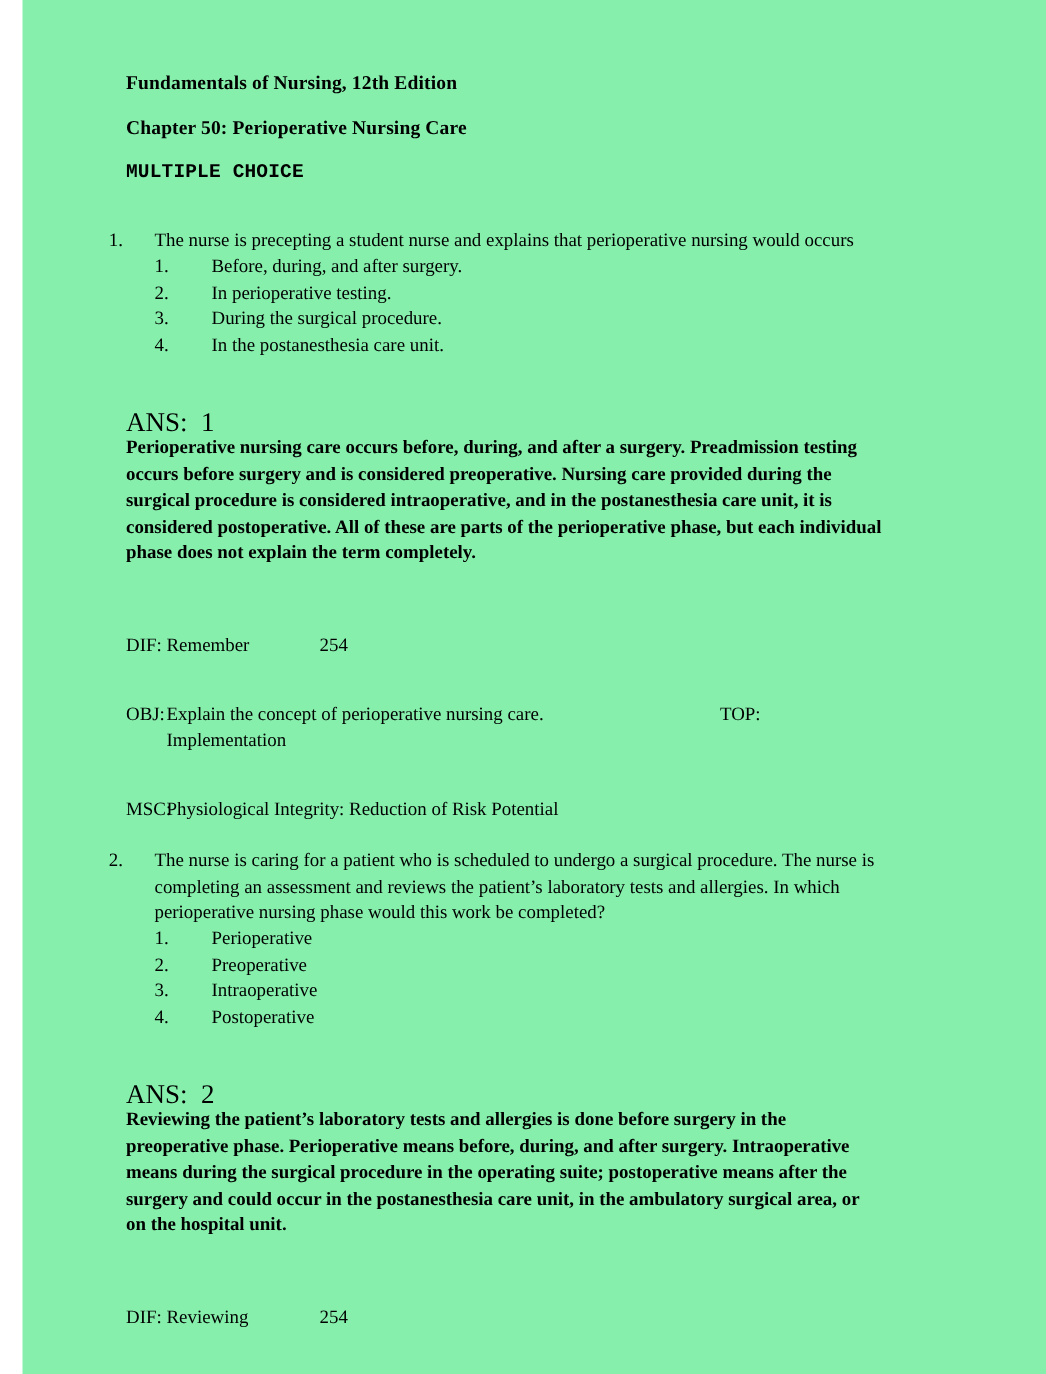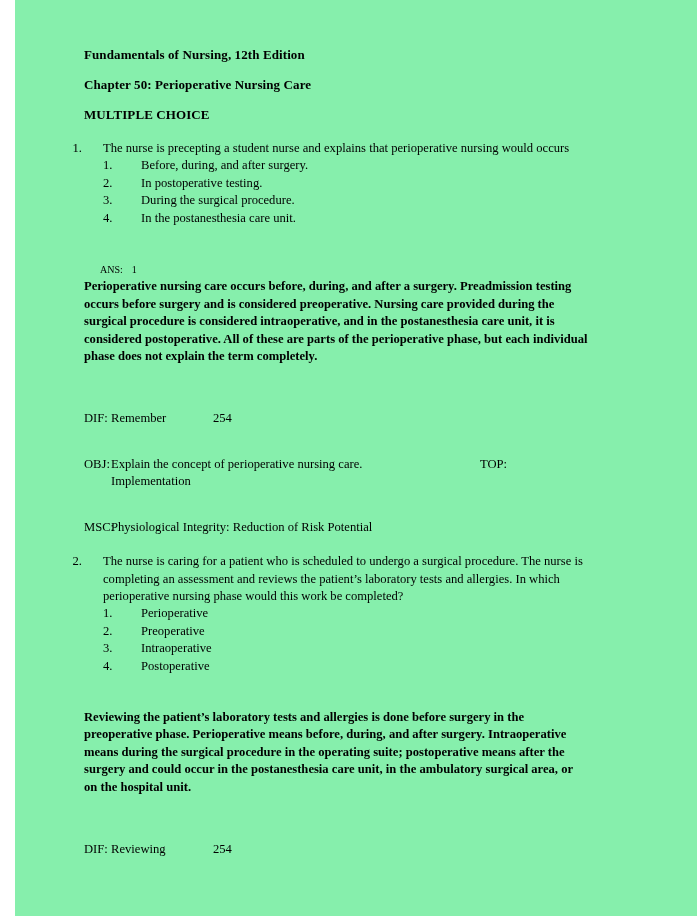--- a/index.html
+++ b/index.html
@@ -32,21 +32,22 @@
     width: 508px;
   }
   .heading {
     font-weight: bold;
     font-size: 13.0px;
     line-height: 15px;
     margin: 0 0 15px 0;
     letter-spacing: 0.1px;
   }
   .heading.caps {
-    margin-bottom: 18px;
+    margin-bottom: 30px;
+    font-family: Liberation Mono, monospace;
   }
   
   .question-block {
     position: relative;
     margin: 0 0 0 0;
   }
   .q-row {
     position: relative;
     padding-left: 19px;   
     margin-left: 0;
@@ -86,23 +87,22 @@
     text-align: left;
   }
   .option .opt-text {
     display: inline-block;
     padding-left: 19px;
   }
   .spacer-lg { height: 34px; }
   .spacer-md { height: 17px; }
 
   .ans-line {
-    font-size: 10px;
-    line-height: 17.4px;
-    margin-left: 16px;
+    font-size: 18px;
+    line-height: 17.4px;
   }
   .ans-label { }
   .ans-value { padding-left: 9px; }
 
   .rationale {
     font-size: 12.6px;
     line-height: 17.4px;
     margin: 0;
     width: 504px;
     font-weight: bold;
@@ -155,21 +155,21 @@
       <div class="q-row">
         <span class="q-number">1.</span>
         <p class="q-text">The nurse is precepting a student nurse and explains that perioperative nursing would occurs</p>
         <ul class="options">
           <li class="option">
             <span class="opt-num">1.</span>
             <span class="opt-text">Before, during, and after surgery.</span>
           </li>
           <li class="option">
             <span class="opt-num">2.</span>
-            <span class="opt-text">In postoperative testing.</span>
+            <span class="opt-text">In perioperative testing.</span>
           </li>
           <li class="option">
             <span class="opt-num">3.</span>
             <span class="opt-text">During the surgical procedure.</span>
           </li>
           <li class="option">
             <span class="opt-num">4.</span>
             <span class="opt-text">In the postanesthesia care unit.</span>
           </li>
         </ul>
@@ -224,20 +224,23 @@
           </li>
           <li class="option">
             <span class="opt-num">4.</span>
             <span class="opt-text">Postoperative</span>
           </li>
         </ul>
       </div>
 
       <div class="spacer-lg"></div>
 
+      <div class="ans-line">
+        <span class="ans-label">ANS:</span><span class="ans-value">2</span>
+      </div>
       <p class="rationale">Reviewing the patient’s laboratory tests and allergies is done before surgery in the preoperative phase. Perioperative means before, during, and after surgery. Intraoperative means during the surgical procedure in the operating suite; postoperative means after the surgery and could occur in the postanesthesia care unit, in the ambulatory surgical area, or on the hospital unit.</p>
 
       <div class="spacer-md"></div>
 
       <div class="meta-row">
         <span class="meta-label">DIF:</span>
         <span class="meta-value">Reviewing</span>
         <span class="meta-page">254</span>
       </div>
     </div>

